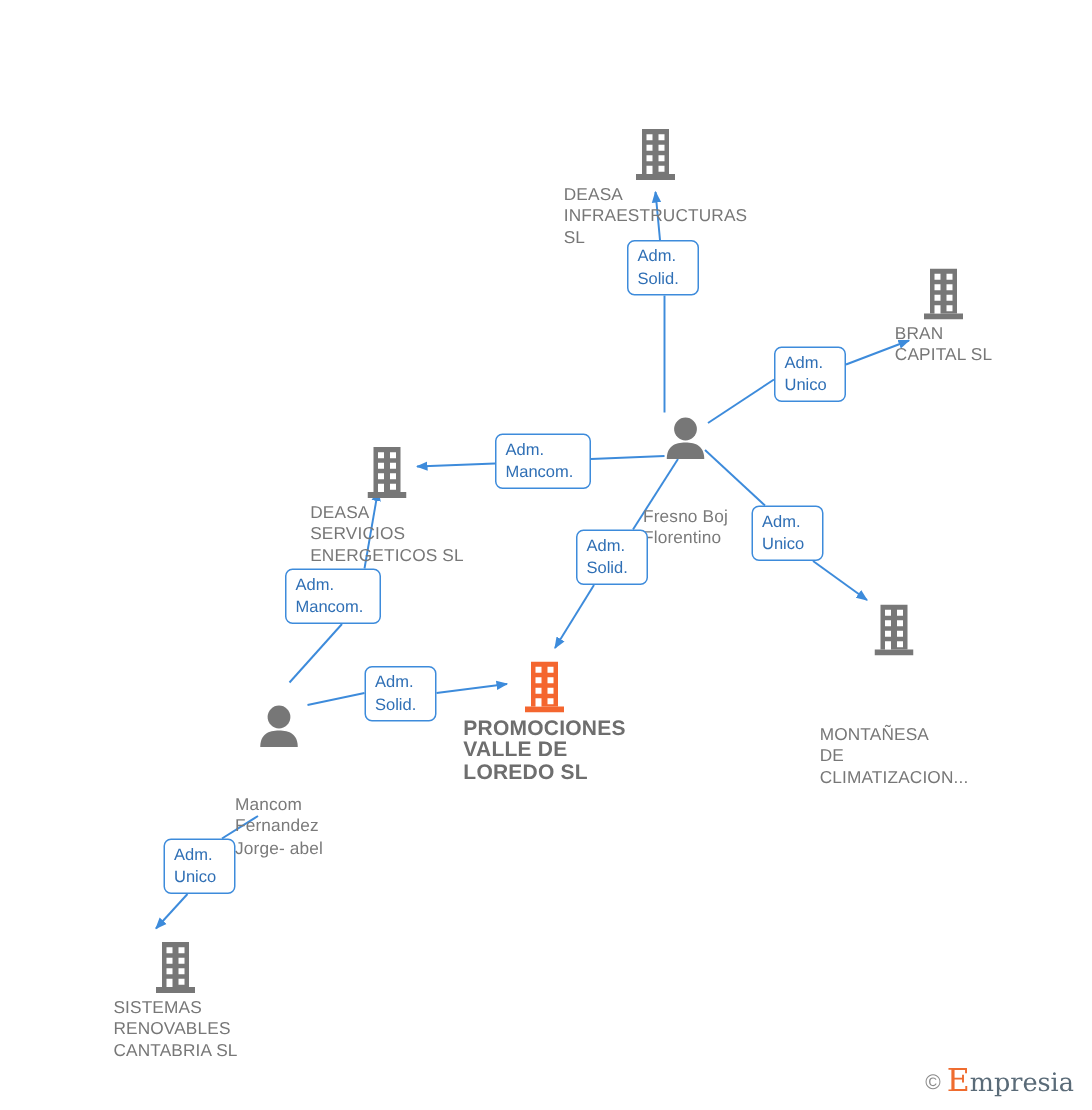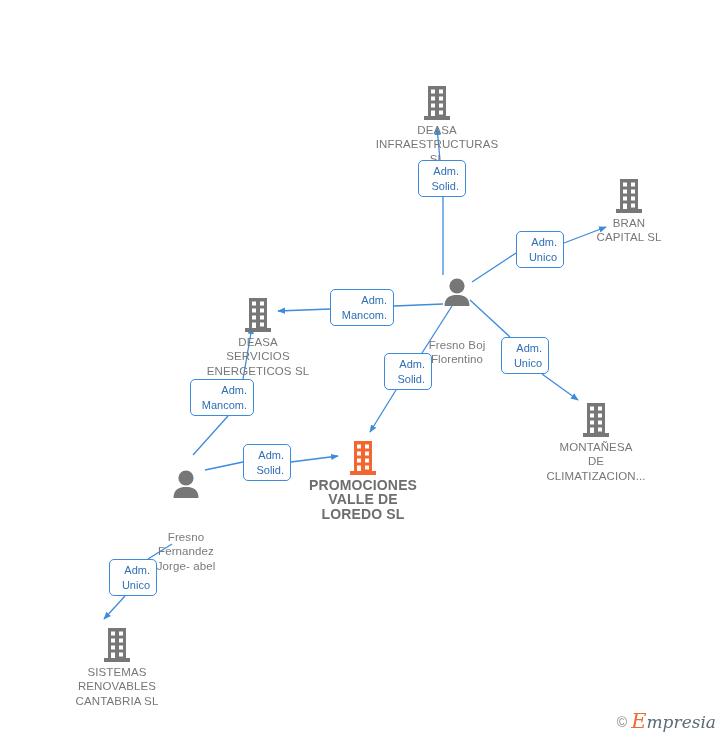--- a/index.html
+++ b/index.html
@@ -32,21 +32,21 @@
     align-items: center;
     width: 140px;
     margin-left: -70px;
   }
   .node .glyph {
     display: block;
     line-height: 0;
   }
   .node .caption {
     margin-top: 3px;
-    text-align: center;
+    text-align: left;
     font-size: 11.5px;
     line-height: 14.4px;
     color: #777777;
     letter-spacing: 0.1px;
     white-space: pre-line;
   }
   .node.person .caption {
     color: #7a7a7a;
     margin-top: 32px;
   }
@@ -58,42 +58,41 @@
   }
   .rel-label {
     position: absolute;
     box-sizing: border-box;
     border: 1px solid #3d8bdb;
     border-radius: 5px;
     background: #ffffff;
     color: #2f6fb5;
     font-size: 11px;
     line-height: 15px;
-    text-align: right;
+    text-align: left;
     padding: 3px 6px 4px 6px;
     white-space: pre-line;
     box-shadow: 0 0 0 0 rgba(0,0,0,0);
   }
   .watermark {
     position: absolute;
     right: 12px;
     bottom: 8px;
     display: flex;
     align-items: center;
     gap: 4px;
     font-size: 17px;
     line-height: 20px;
   }
   .watermark .copy {
     color: #8b8b8b;
     font-size: 14px;
   }
   .watermark .brand {
     font-family: "DejaVu Serif", "Liberation Serif", serif;
-    font-style: italic;
     color: #5a6b78;
     font-size: 17px;
   }
   .watermark .brand .cap {
     color: #ef6c2f;
     font-size: 21px;
   }
 </style>
 </head>
 <body>
@@ -198,21 +197,21 @@
         <rect x="15" y="17.5" width="4" height="4" fill="#ffffff"></rect>
         <rect x="7" y="24.5" width="4" height="5.5" fill="#ffffff"></rect>
         <rect x="15" y="24.5" width="4" height="4" fill="#ffffff"></rect>
       </svg>
     </span>
     <span class="caption">DEASA
 SERVICIOS
 ENERGETICOS SL</span>
   </div>
 
-  <div class="node company" style="left:596px; top:403px;">
+  <div class="node company" style="left:596px; top:403px;gap:43px;">
     <span class="glyph">
       <svg width="26" height="34" viewBox="0 0 26 34" xmlns="http://www.w3.org/2000/svg">
         <rect x="4" y="0" width="18" height="30" fill="#777777"></rect>
         <rect x="0" y="30" width="26" height="4" fill="#777777"></rect>
         <rect x="7" y="3.5" width="4" height="4" fill="#ffffff"></rect>
         <rect x="15" y="3.5" width="4" height="4" fill="#ffffff"></rect>
         <rect x="7" y="10.5" width="4" height="4" fill="#ffffff"></rect>
         <rect x="15" y="10.5" width="4" height="4" fill="#ffffff"></rect>
         <rect x="7" y="17.5" width="4" height="4" fill="#ffffff"></rect>
         <rect x="15" y="17.5" width="4" height="4" fill="#ffffff"></rect>
@@ -245,21 +244,21 @@
 LOREDO SL</span>
   </div>
 
   <div class="node person" style="left:186px; top:470px;">
     <span class="glyph">
       <svg width="30" height="28" viewBox="0 0 30 28" xmlns="http://www.w3.org/2000/svg">
         <circle cx="15" cy="8" r="7.6" fill="#777777"></circle>
         <path d="M 2.5 28 C 2.5 19.5 8 17 15 17 C 22 17 27.5 19.5 27.5 28 Z" fill="#777777"></path>
       </svg>
     </span>
-    <span class="caption">Fresno
+    <span class="caption">Mancom
 Fernandez
 Jorge- abel</span>
   </div>
 
   <div class="node company" style="left:117px; top:628px;">
     <span class="glyph">
       <svg width="26" height="34" viewBox="0 0 26 34" xmlns="http://www.w3.org/2000/svg">
         <rect x="4" y="0" width="18" height="30" fill="#777777"></rect>
         <rect x="0" y="30" width="26" height="4" fill="#777777"></rect>
         <rect x="7" y="3.5" width="4" height="4" fill="#ffffff"></rect>

